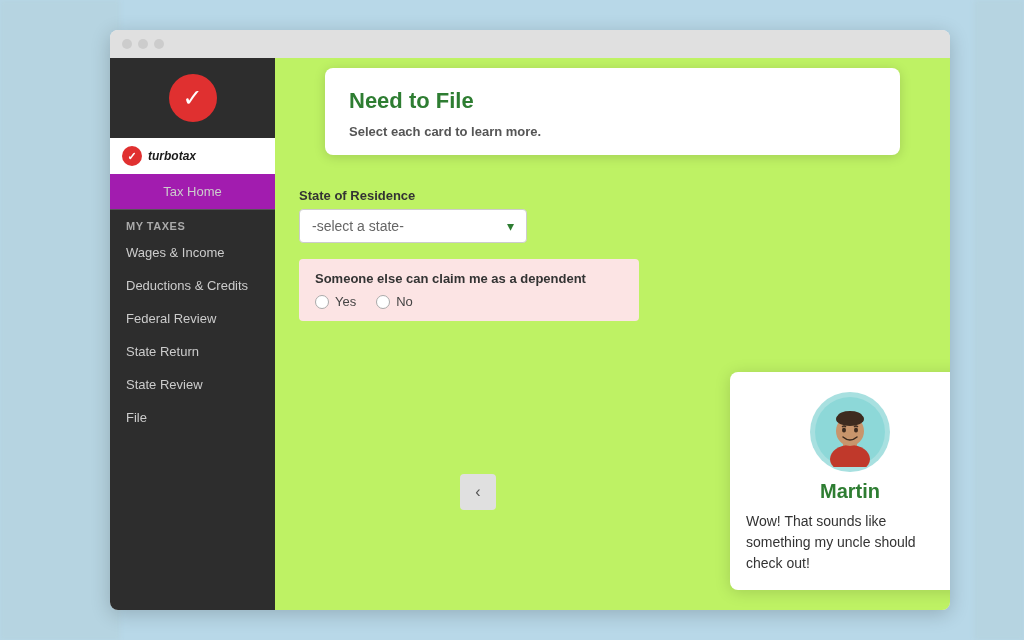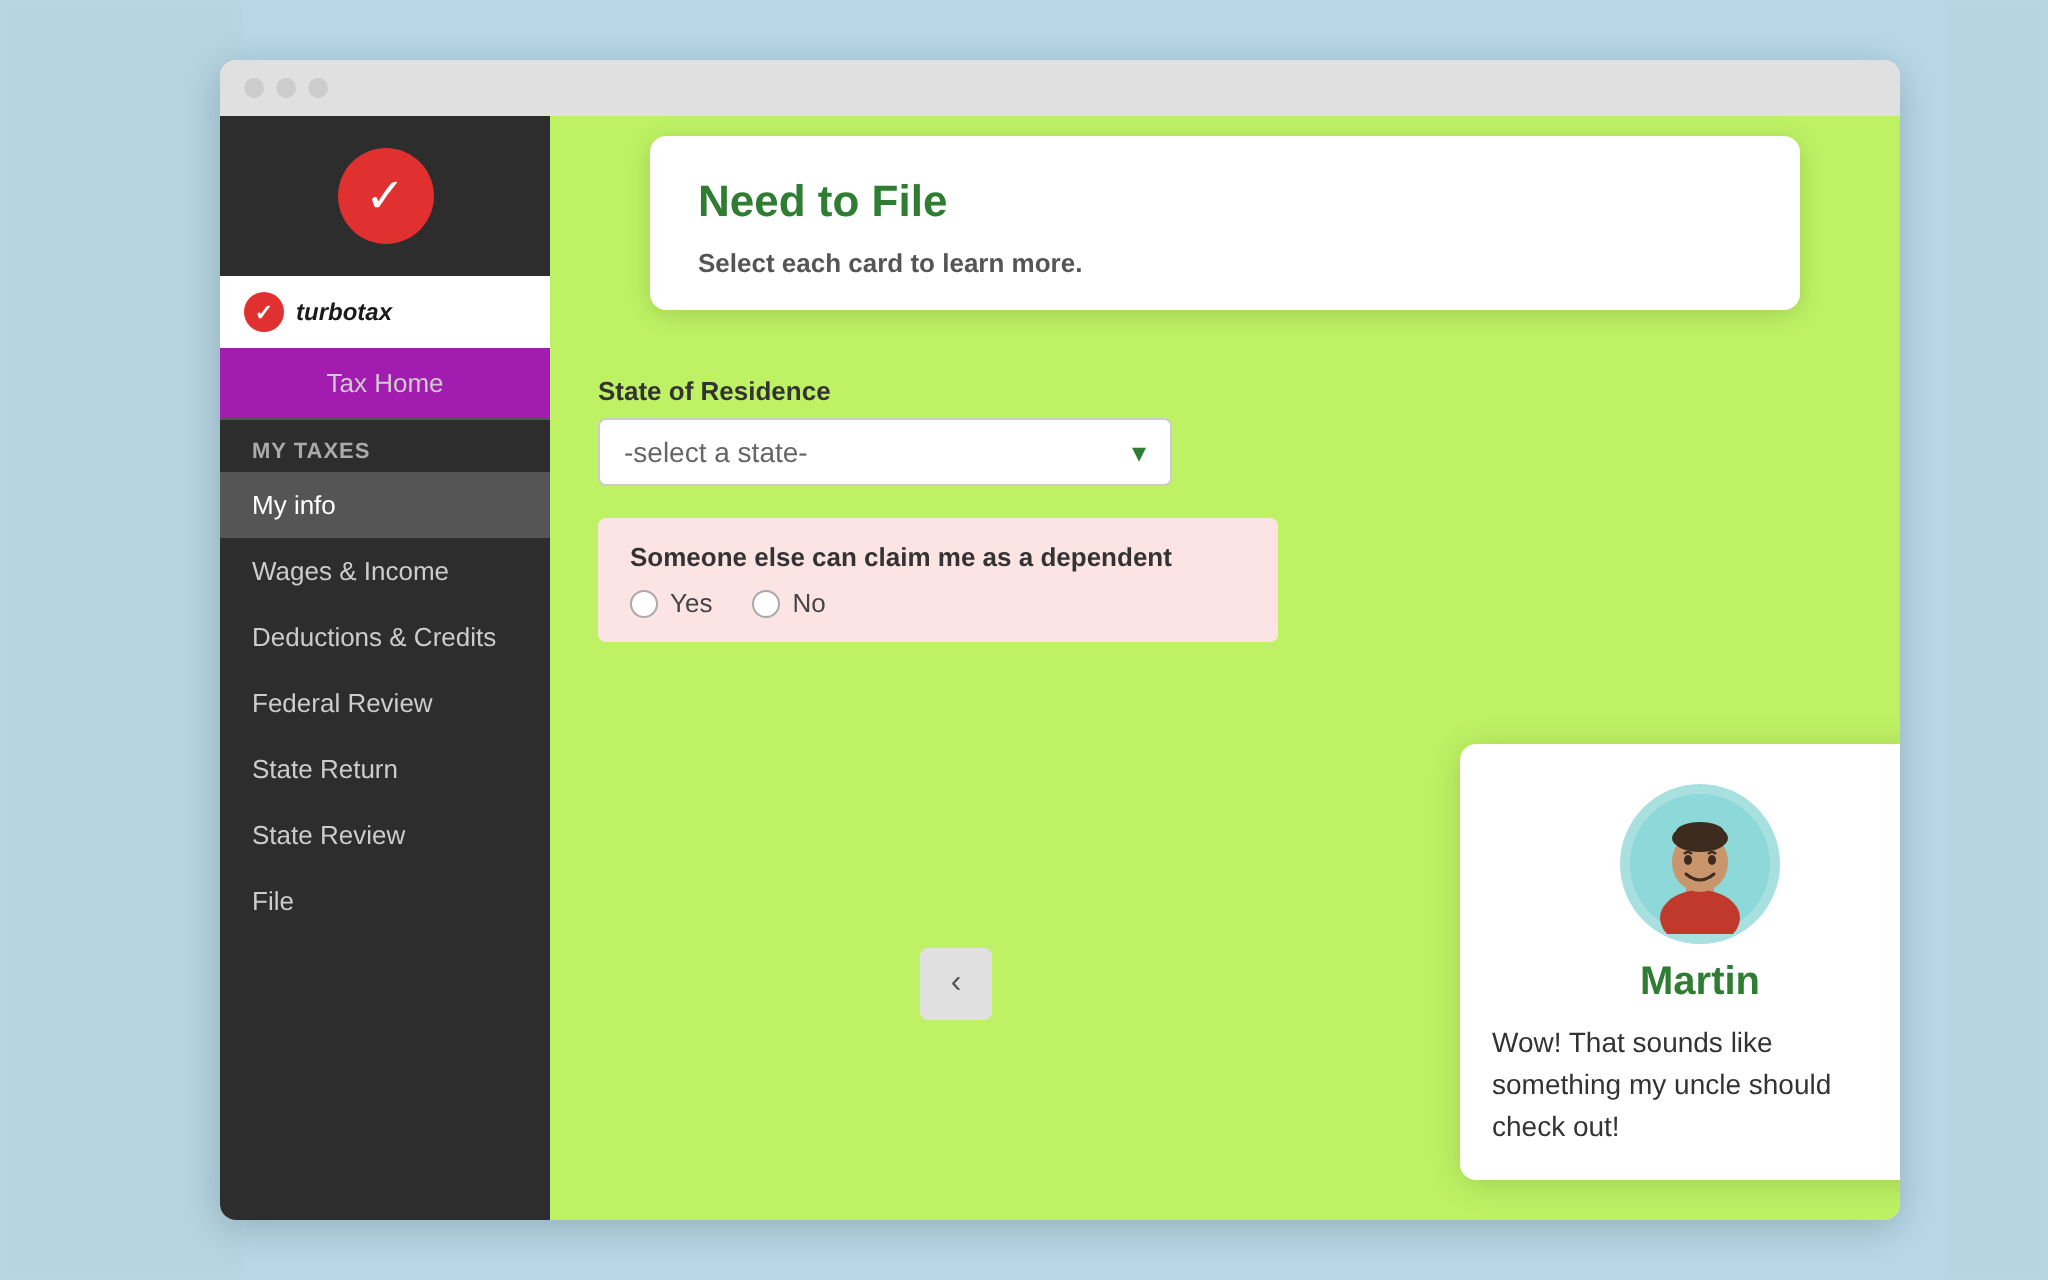--- a/index.html
+++ b/index.html
@@ -179,21 +179,21 @@
     }
 
     .form-label {
       color: #333;
       font-size: 13px;
       font-weight: 600;
       margin-bottom: 6px;
     }
 
     .state-select {
-      width: 287px;
+      width: 228px;
       padding: 8px 12px;
       border: 1px solid #ccc;
       border-radius: 4px;
       background: white;
       display: flex;
       align-items: center;
       justify-content: space-between;
       font-size: 14px;
       color: #666;
       cursor: pointer;
@@ -340,23 +340,20 @@
       <div class="sidebar-logo-area">
         <div class="check-circle">✓</div>
       </div>
       <div class="turbotax-logo">
         <div class="turbotax-icon">✓</div>
         <span class="turbotax-text">turbotax</span>
       </div>
       <div class="sidebar-tax-home">Tax Home</div>
       <div class="sidebar-section-header">MY TAXES</div>
 
-      <div class="sidebar-item active">
-        <span>My info</span>
-      </div>
       <div class="sidebar-item">
         <span>Wages &amp; Income</span>
       </div>
       <div class="sidebar-item">
         <span>Deductions &amp; Credits</span>
       </div>
       <div class="sidebar-item">
         <span>Federal Review</span>
       </div>
       <div class="sidebar-item">

